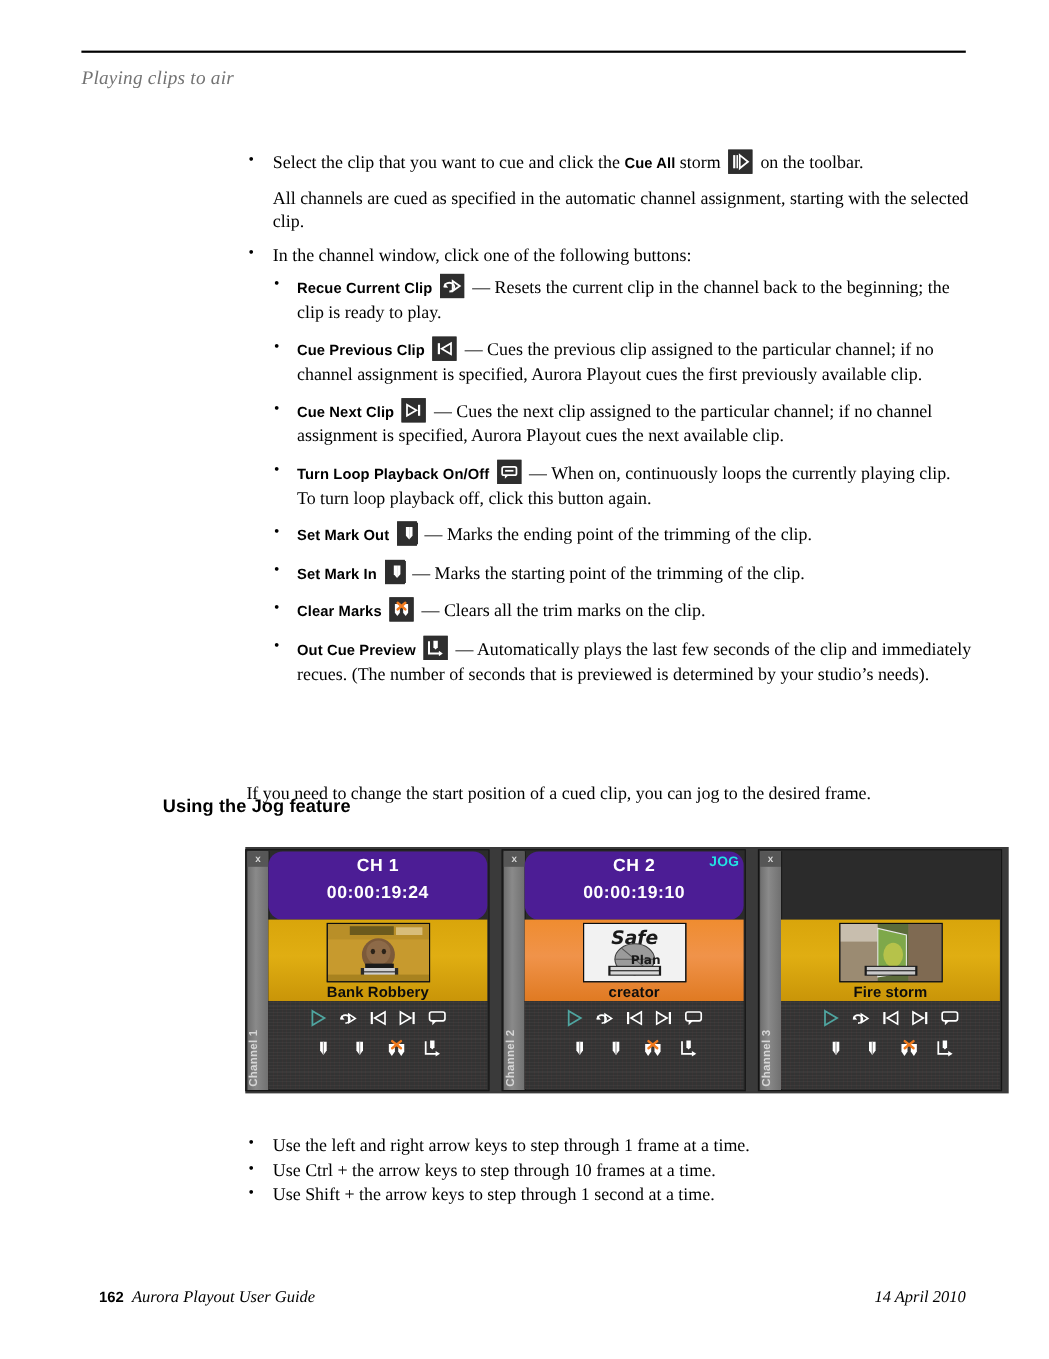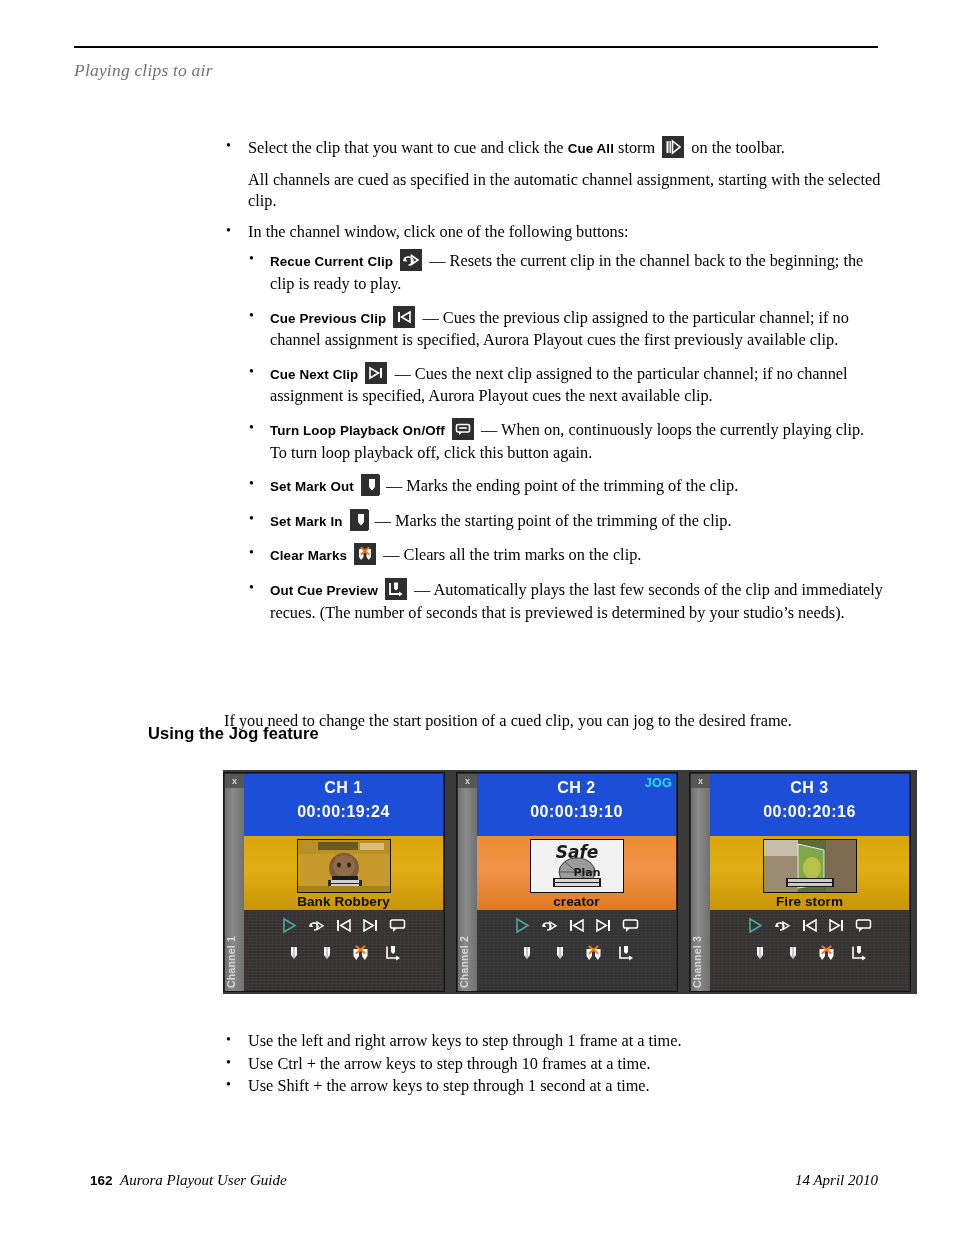--- a/index.html
+++ b/index.html
@@ -104,21 +104,21 @@
   .vtab .vlabel{
     position:absolute;bottom:4px;left:0;width:19px;
     color:#d5d5d5;font-size:10.5px;font-weight:bold;
     writing-mode:vertical-rl;transform:rotate(180deg);
     white-space:nowrap;text-align:left;letter-spacing:.2px;
   }
 
   .chan-inner{position:absolute;left:20px;top:1px;right:1px;bottom:1px;}
 
   .tc-area{
-    position:absolute;left:0;top:0;right:0;height:62px;background:#1d4ed8;
+    position:absolute;left:0;top:0;right:0;height:62px;background:#4c1d95;border-radius:13px;
   }
   .tc-name{
     position:absolute;left:0;right:0;top:5px;text-align:center;
     color:#fff;font-size:16px;font-weight:bold;letter-spacing:.5px;
   }
   .tc-time{
     position:absolute;left:0;right:0;top:29px;text-align:center;
     color:#fff;font-size:16px;font-weight:bold;letter-spacing:.5px;
   }
   .jog-badge{
@@ -480,25 +480,20 @@
         </div>
       </div>
     </div>
 
     <div class="chan c3">
       <div class="vtab">
         <div class="x">x</div>
         <div class="vlabel">Channel 3</div>
       </div>
       <div class="chan-inner">
-        <div class="tc-area">
-          <div class="tc-name">CH 3</div>
-          <div class="tc-time">00:00:20:16</div>
-          <div class="jog-badge"></div>
-        </div>
         <div class="thumb-area yellow">
           <div class="thumb-img">
             <svg viewBox="0 0 92 52" width="92" height="52">
               <rect width="92" height="52" fill="#8e7a62"></rect>
               <rect x="0" y="0" width="34" height="52" fill="#9b8b72"></rect>
               <rect x="0" y="0" width="34" height="16" fill="#c8beae"></rect>
               <rect x="34" y="0" width="28" height="52" fill="#5b6b3a"></rect>
               <rect x="62" y="0" width="30" height="52" fill="#7f6a52"></rect>
               <polygon points="34,4 60,10 60,44 34,48" fill="#7ea84a"></polygon>
               <polygon points="34,4 60,10 60,44 34,48" fill="none" stroke="#e8e8e8" stroke-width="1"></polygon>

